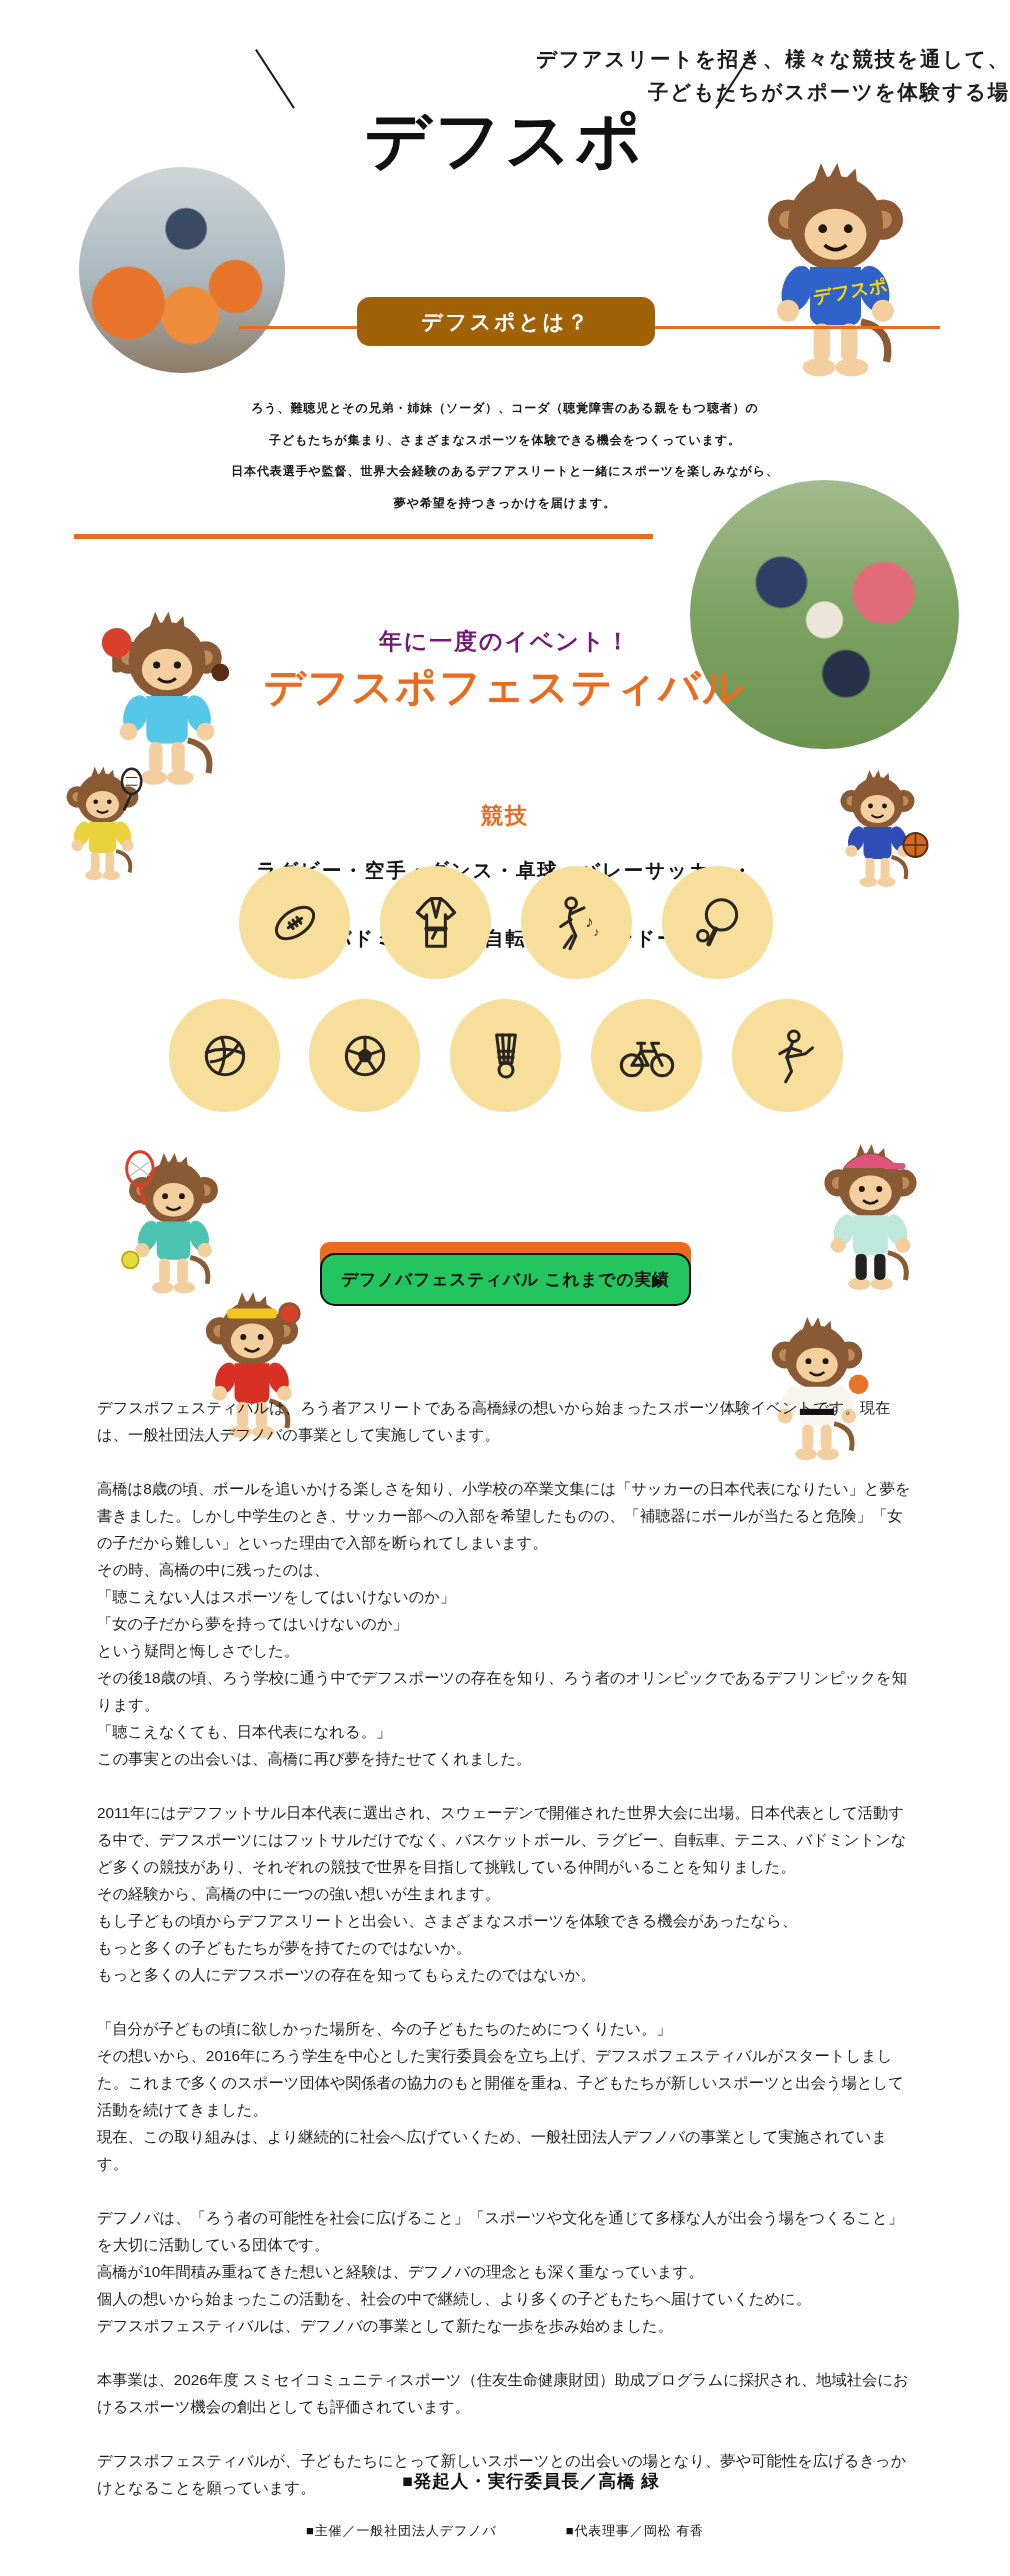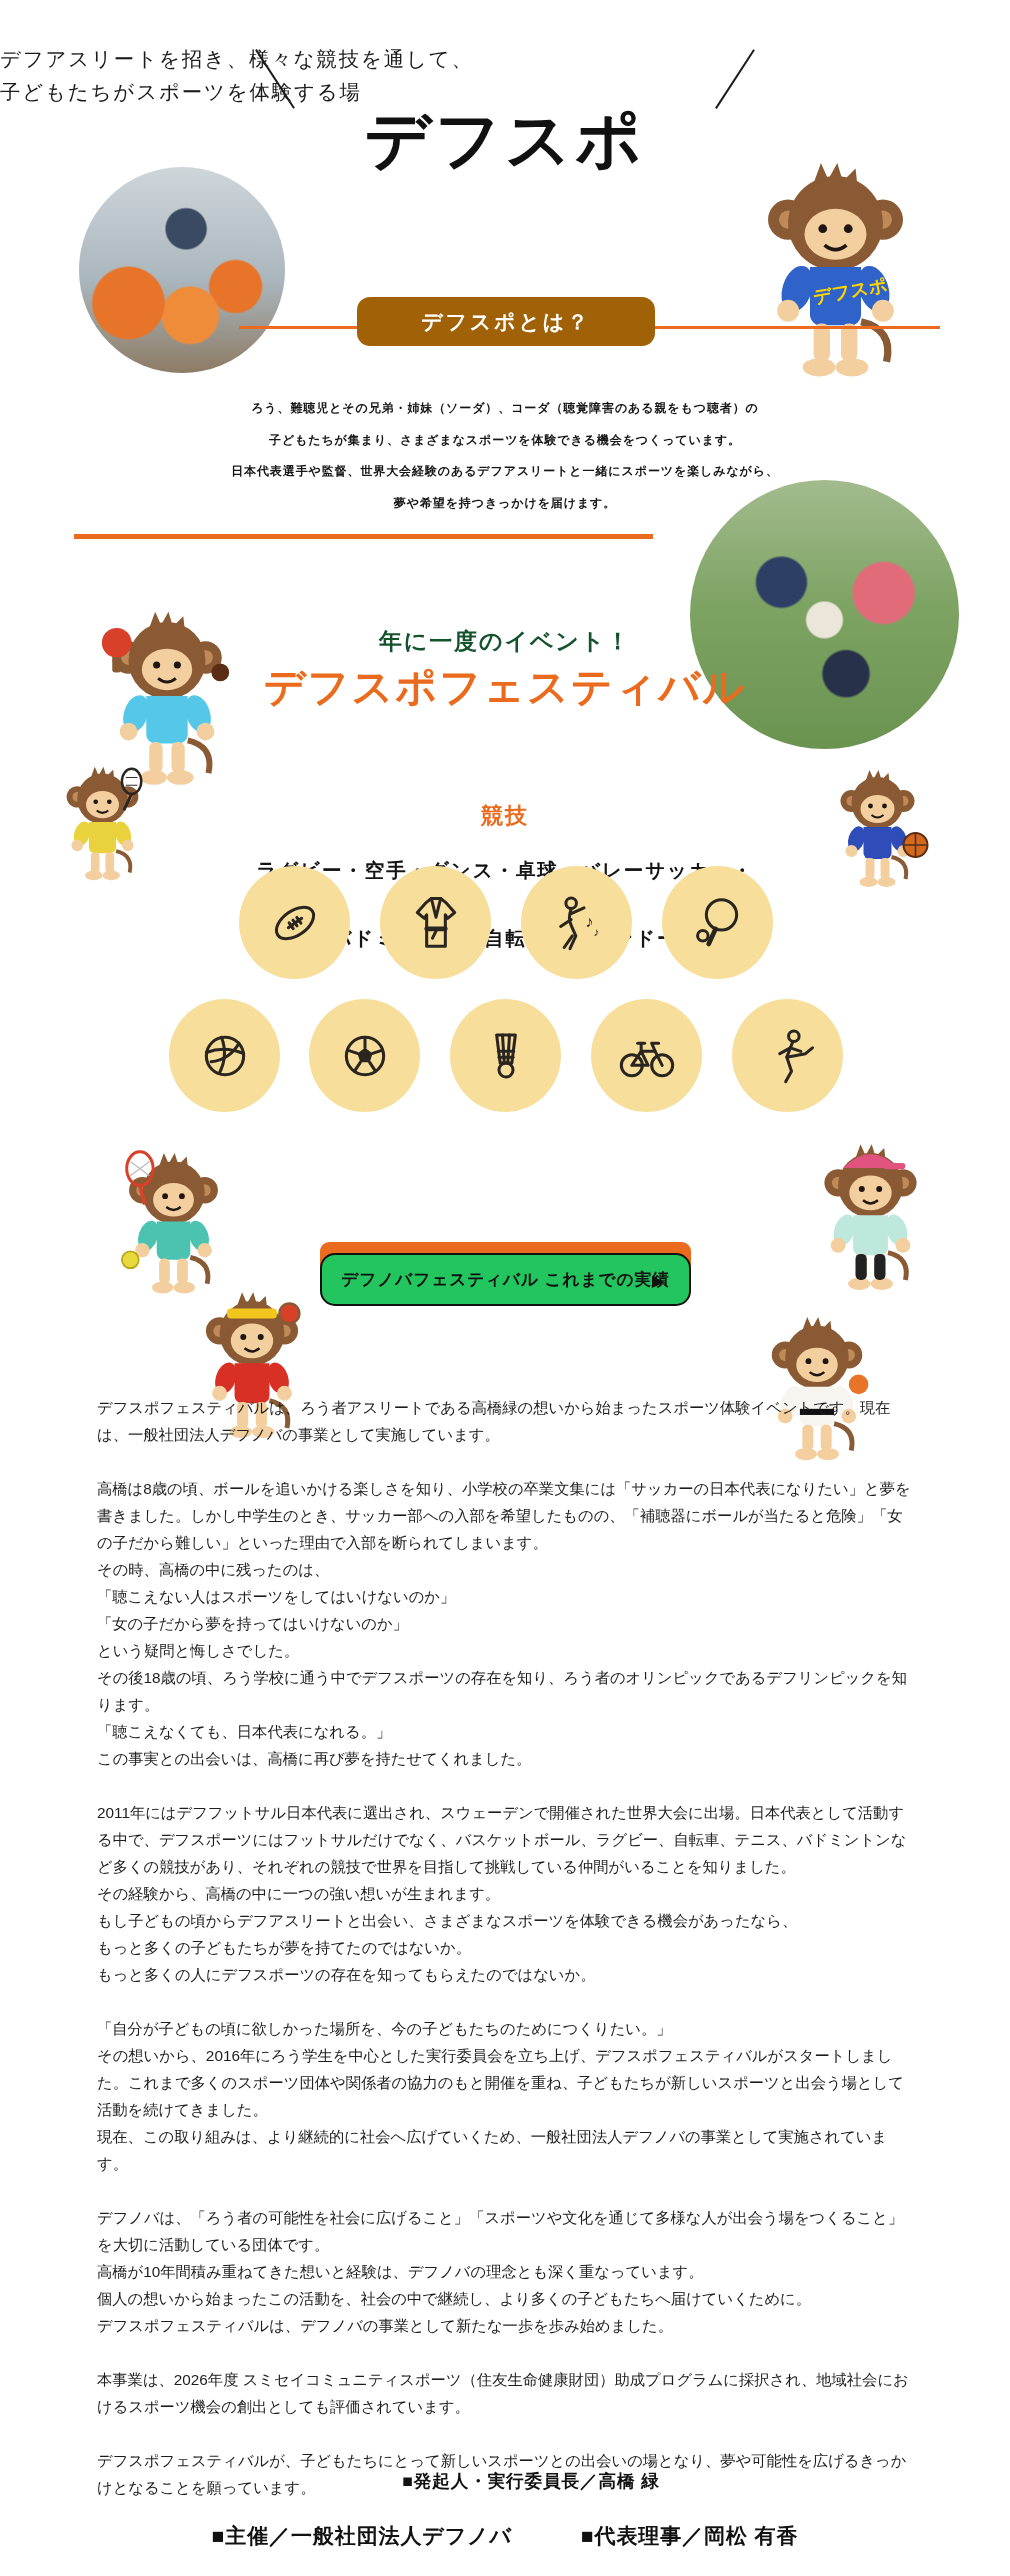--- a/index.html
+++ b/index.html
@@ -2,21 +2,21 @@
 <html lang="ja" style="font-size:15px"><head>
 <meta charset="utf-8">
 <style>
   html,body{margin:0;padding:0;background:#ffffff;}
   .page{
     position:relative;width:1010px;height:2576px;margin:0 auto;background:#ffffff;
     overflow:hidden;font-family:"Liberation Sans","DejaVu Sans",sans-serif;color:#1d1d1d;
   }
   .abs{position:absolute;}
   
-  .tagline{left:0;top:43px;width:100%;text-align:left;font-size:20.4px;font-weight:normal;
+  .tagline{left:0;top:43px;width:100%;text-align:right;font-size:20.4px;font-weight:bold;
     letter-spacing:1.9px;line-height:33px;color:#1b1b1b;}
   .slash{width:1.9px;height:70px;background:#1b1b1b;}
   .slash-left{left:274px;top:44px;transform:rotate(-33deg);}
   .slash-right{left:734px;top:44px;transform:rotate(33deg);}
   .hero-title{left:0;top:96px;width:100%;text-align:center;font-size:65px;font-weight:800;
     letter-spacing:3.7px;color:#111;}
   .photo{border-radius:50%;}
   .hero-photo{left:79px;top:167px;width:206px;height:206px;
     background:
       radial-gradient(circle at 24% 66%, #e8742a 0 17%, rgba(0,0,0,0) 18%),
@@ -35,21 +35,21 @@
   .rule{left:74px;top:534px;width:579px;height:4.6px;background:#ea6b1e;}
   
   .festival-photo{left:690px;top:480px;width:269px;height:269px;
     background:
       radial-gradient(circle at 72% 42%, #e26b7a 0 12%, rgba(0,0,0,0) 13%),
       radial-gradient(circle at 34% 38%, #2e3f66 0 10%, rgba(0,0,0,0) 11%),
       radial-gradient(circle at 50% 52%, #ece6da 0 9%, rgba(0,0,0,0) 10%),
       radial-gradient(circle at 58% 72%, #273149 0 9%, rgba(0,0,0,0) 10%),
       linear-gradient(180deg,#a3bb8e 0%,#7ea464 45%,#6b9350 100%);}
   .kicker{left:0;top:626px;width:100%;text-align:center;font-size:23px;font-weight:800;
-    letter-spacing:1.9px;color:#14532d;}
+    letter-spacing:1.9px;color:#701a75;}
   .festival-title{left:0;top:660px;width:100%;text-align:center;font-size:41px;font-weight:800;
     letter-spacing:1.9px;color:#ea6b1e;}
   .category{left:0;top:788px;width:100%;text-align:center;font-size:22px;font-weight:700;
     letter-spacing:1.9px;color:#ea6b1e;margin-top:13px;}
   .sports-list{left:0;top:819px;width:100%;text-align:center;font-size:19.5px;font-weight:800;
     letter-spacing:1.9px;line-height:34px;color:#141414;white-space:pre-line;}
   
   .sport{width:111px;height:113px;border-radius:50%;background:#f8de9b;
     display:flex;align-items:center;justify-content:center;}
   .sport svg{width:70px;height:70px;stroke:#2b2520;stroke-width:2.6;fill:none;
@@ -62,21 +62,21 @@
   .cta-secondary{left:320px;top:1253px;background:#22c55e;color:#111;border:2.3px solid #111;
     border-radius:15px;}
   .cta-arrow{position:absolute;right:24px;top:50%;transform:translateY(-50%);font-size:15.8px;}
   
   .story{left:97px;top:1386px;width:815px;font-size:15.3px;line-height:27px;color:#1d1d1d;}
   .story-p{margin:8px 0 27px 0;white-space:pre-line;}
   
   .footer-founder{left:0;top:2469px;width:100%;text-align:center;font-size:17.6px;font-weight:800;
     letter-spacing:0.9px;color:#111;padding-left:26px;}
   .footer-row{left:0;top:2522px;width:100%;display:flex;justify-content:center;gap:69px;
-    font-size:21px;font-weight:700;letter-spacing:0.9px;color:#111;}
+    font-size:13px;font-weight:400;letter-spacing:0.9px;color:#111;}
   .monkey-svg{width:100%;height:100%;}
 </style>
 </head>
 <body>
 
 <svg width="0" height="0" style="position:absolute">
   <symbol id="monkey" viewBox="0 0 100 130">
     <path d="M64 92 q18 4 14 22" stroke="#8a5a34" stroke-width="4" fill="none"></path>
     <circle cx="24" cy="36" r="11" fill="#8a5a34"></circle>
     <circle cx="76" cy="36" r="11" fill="#8a5a34"></circle>

